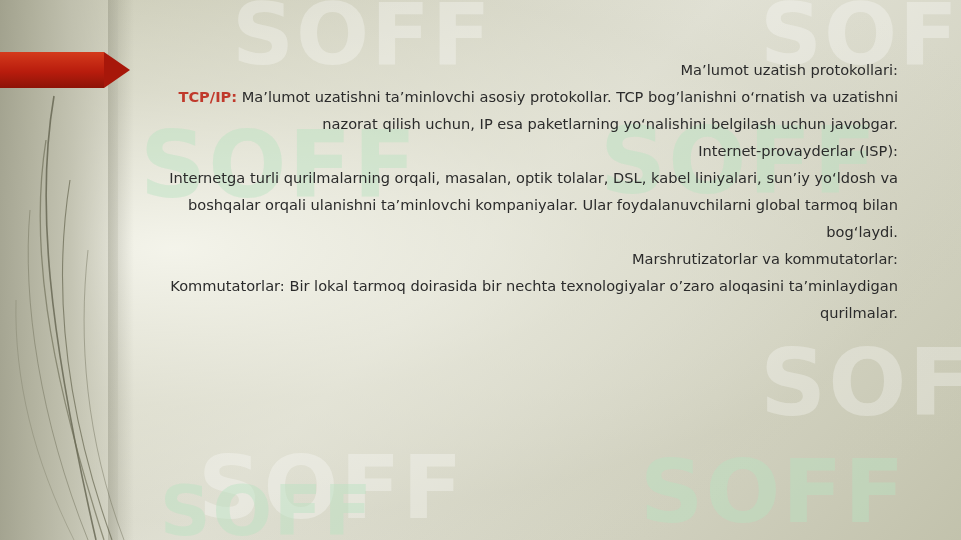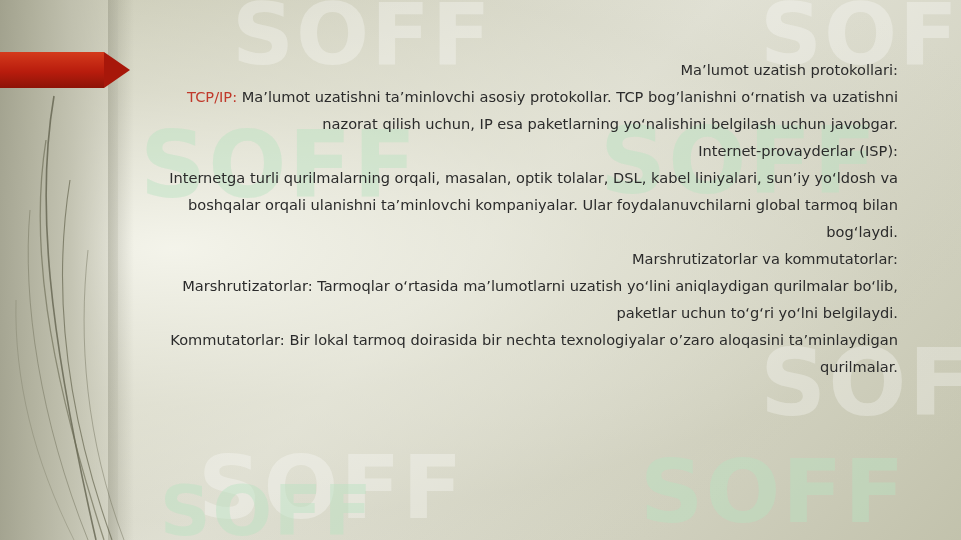--- a/index.html
+++ b/index.html
@@ -101,20 +101,21 @@
   }
   .line {
     font-size: 14.6px;
     line-height: 27px;
     color: #2b2b2b;
     font-family: "DejaVu Sans", sans-serif;
     white-space: pre-wrap;
   }
   .line .accent {
     color: #c0392b;
+    font-weight: bold;
   }
   .para {
     margin: 0;
   }
 </style>
 </head>
 <body>
 
 <div class="slide">
 
@@ -145,17 +146,16 @@
     <div class="body"></div>
     <div class="tip"></div>
   </div>
 
   <div class="content">
     <p class="line para">Ma’lumot uzatish protokollari:</p>
     <p class="line para"><span class="accent">TCP/IP:</span><span> Ma’lumot uzatishni ta’minlovchi asosiy protokollar. TCP bog’lanishni o‘rnatish va uzatishni nazorat qilish uchun, IP esa paketlarning yo‘nalishini belgilash uchun javobgar.</span></p>
     <p class="line para">Internet-provayderlar (ISP):</p>
     <p class="line para">Internetga turli qurilmalarning orqali, masalan, optik tolalar, DSL, kabel liniyalari, sun’iy yo‘ldosh va boshqalar orqali ulanishni ta’minlovchi kompaniyalar. Ular foydalanuvchilarni global tarmoq bilan bog‘laydi.</p>
     <p class="line para">Marshrutizatorlar va kommutatorlar:</p>
-    <p class="line para">Marshrutizatorlar: Tarmoqlar o‘rtasida ma’lumotlarni uzatish yo‘lini aniqlaydigan qurilmalar bo‘lib, paketlar uchun to‘g‘ri yo‘lni belgilaydi.</p>
     <p class="line para">Kommutatorlar: Bir lokal tarmoq doirasida bir nechta texnologiyalar o’zaro aloqasini ta’minlaydigan qurilmalar.</p>
   </div>
 
 </div>
 
 </body></html>

